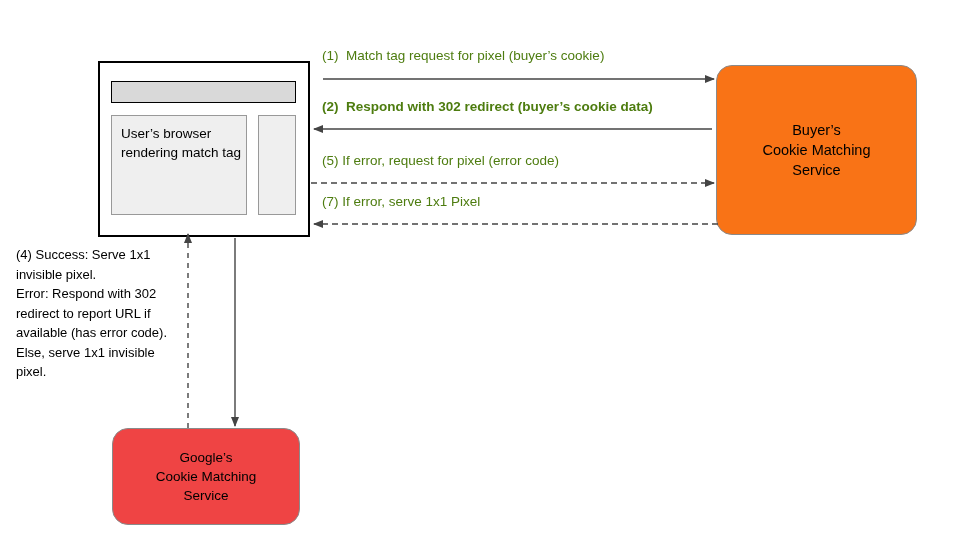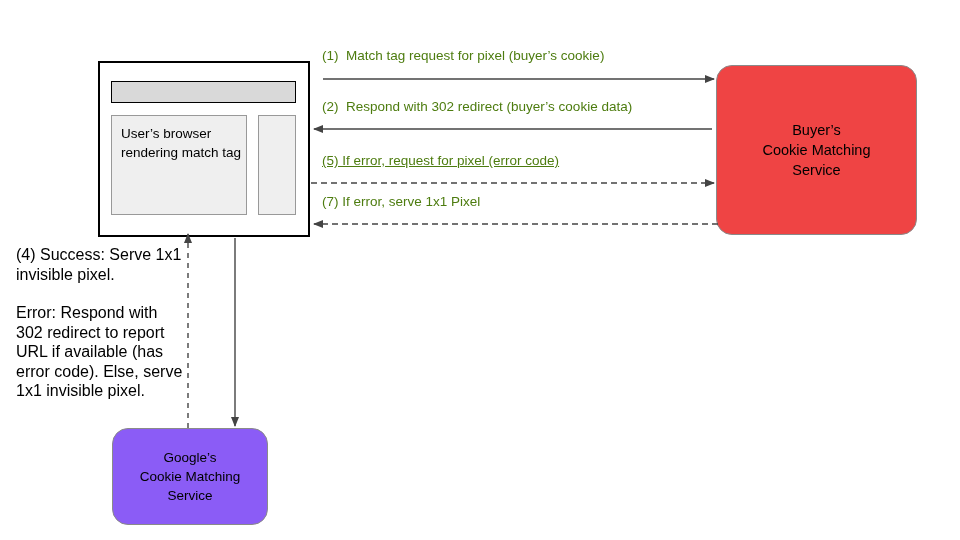--- a/index.html
+++ b/index.html
@@ -66,50 +66,50 @@
     align-items: center;
     justify-content: center;
     text-align: center;
     font-size: 14.5px;
     line-height: 20px;
     color: #000000;
   }
   #buyer-cms-box {
     left: 716px; top: 65px;
     width: 201px; height: 170px;
-    background: #ef4444;
+    background: #f97316;
   }
   #google-cms-box {
     left: 112px; top: 428px;
-    width: 156px; height: 97px;
-    background: #8b5cf6;
+    width: 188px; height: 97px;
+    background: #ef4444;
     font-size: 13.5px;
     line-height: 19px;
   }
 
   
   .flow-label {
     font-size: 13.5px;
     line-height: 19px;
     white-space: pre;
     color: #4d7c0f;
   }
   #label-1 { left: 322px; top: 46px; }
-  #label-2 { left: 322px; top: 97px; }
-  #label-5 { left: 322px; top: 151px; text-decoration: underline; }
+  #label-2 { left: 322px; top: 97px; font-weight: bold; }
+  #label-5 { left: 322px; top: 151px; }
   #label-6 { left: 322px; top: 192px; }
   #label-3 { left: 249px; top: 327px; }
   #label-4-block {
     left: 16px; top: 245px;
     width: 172px;
-    font-size: 16px;
+    font-size: 13px;
     line-height: 19.5px;
   }
   #label-4-block .para { margin: 0; }
-  #label-4-block .para + .para { margin-top: 19px; }
+  #label-4-block .para + .para { }
 
   
   #connectors {
     position: absolute;
     left: 0; top: 0;
     width: 960px; height: 540px;
     pointer-events: none;
   }
 </style>
 </head>

